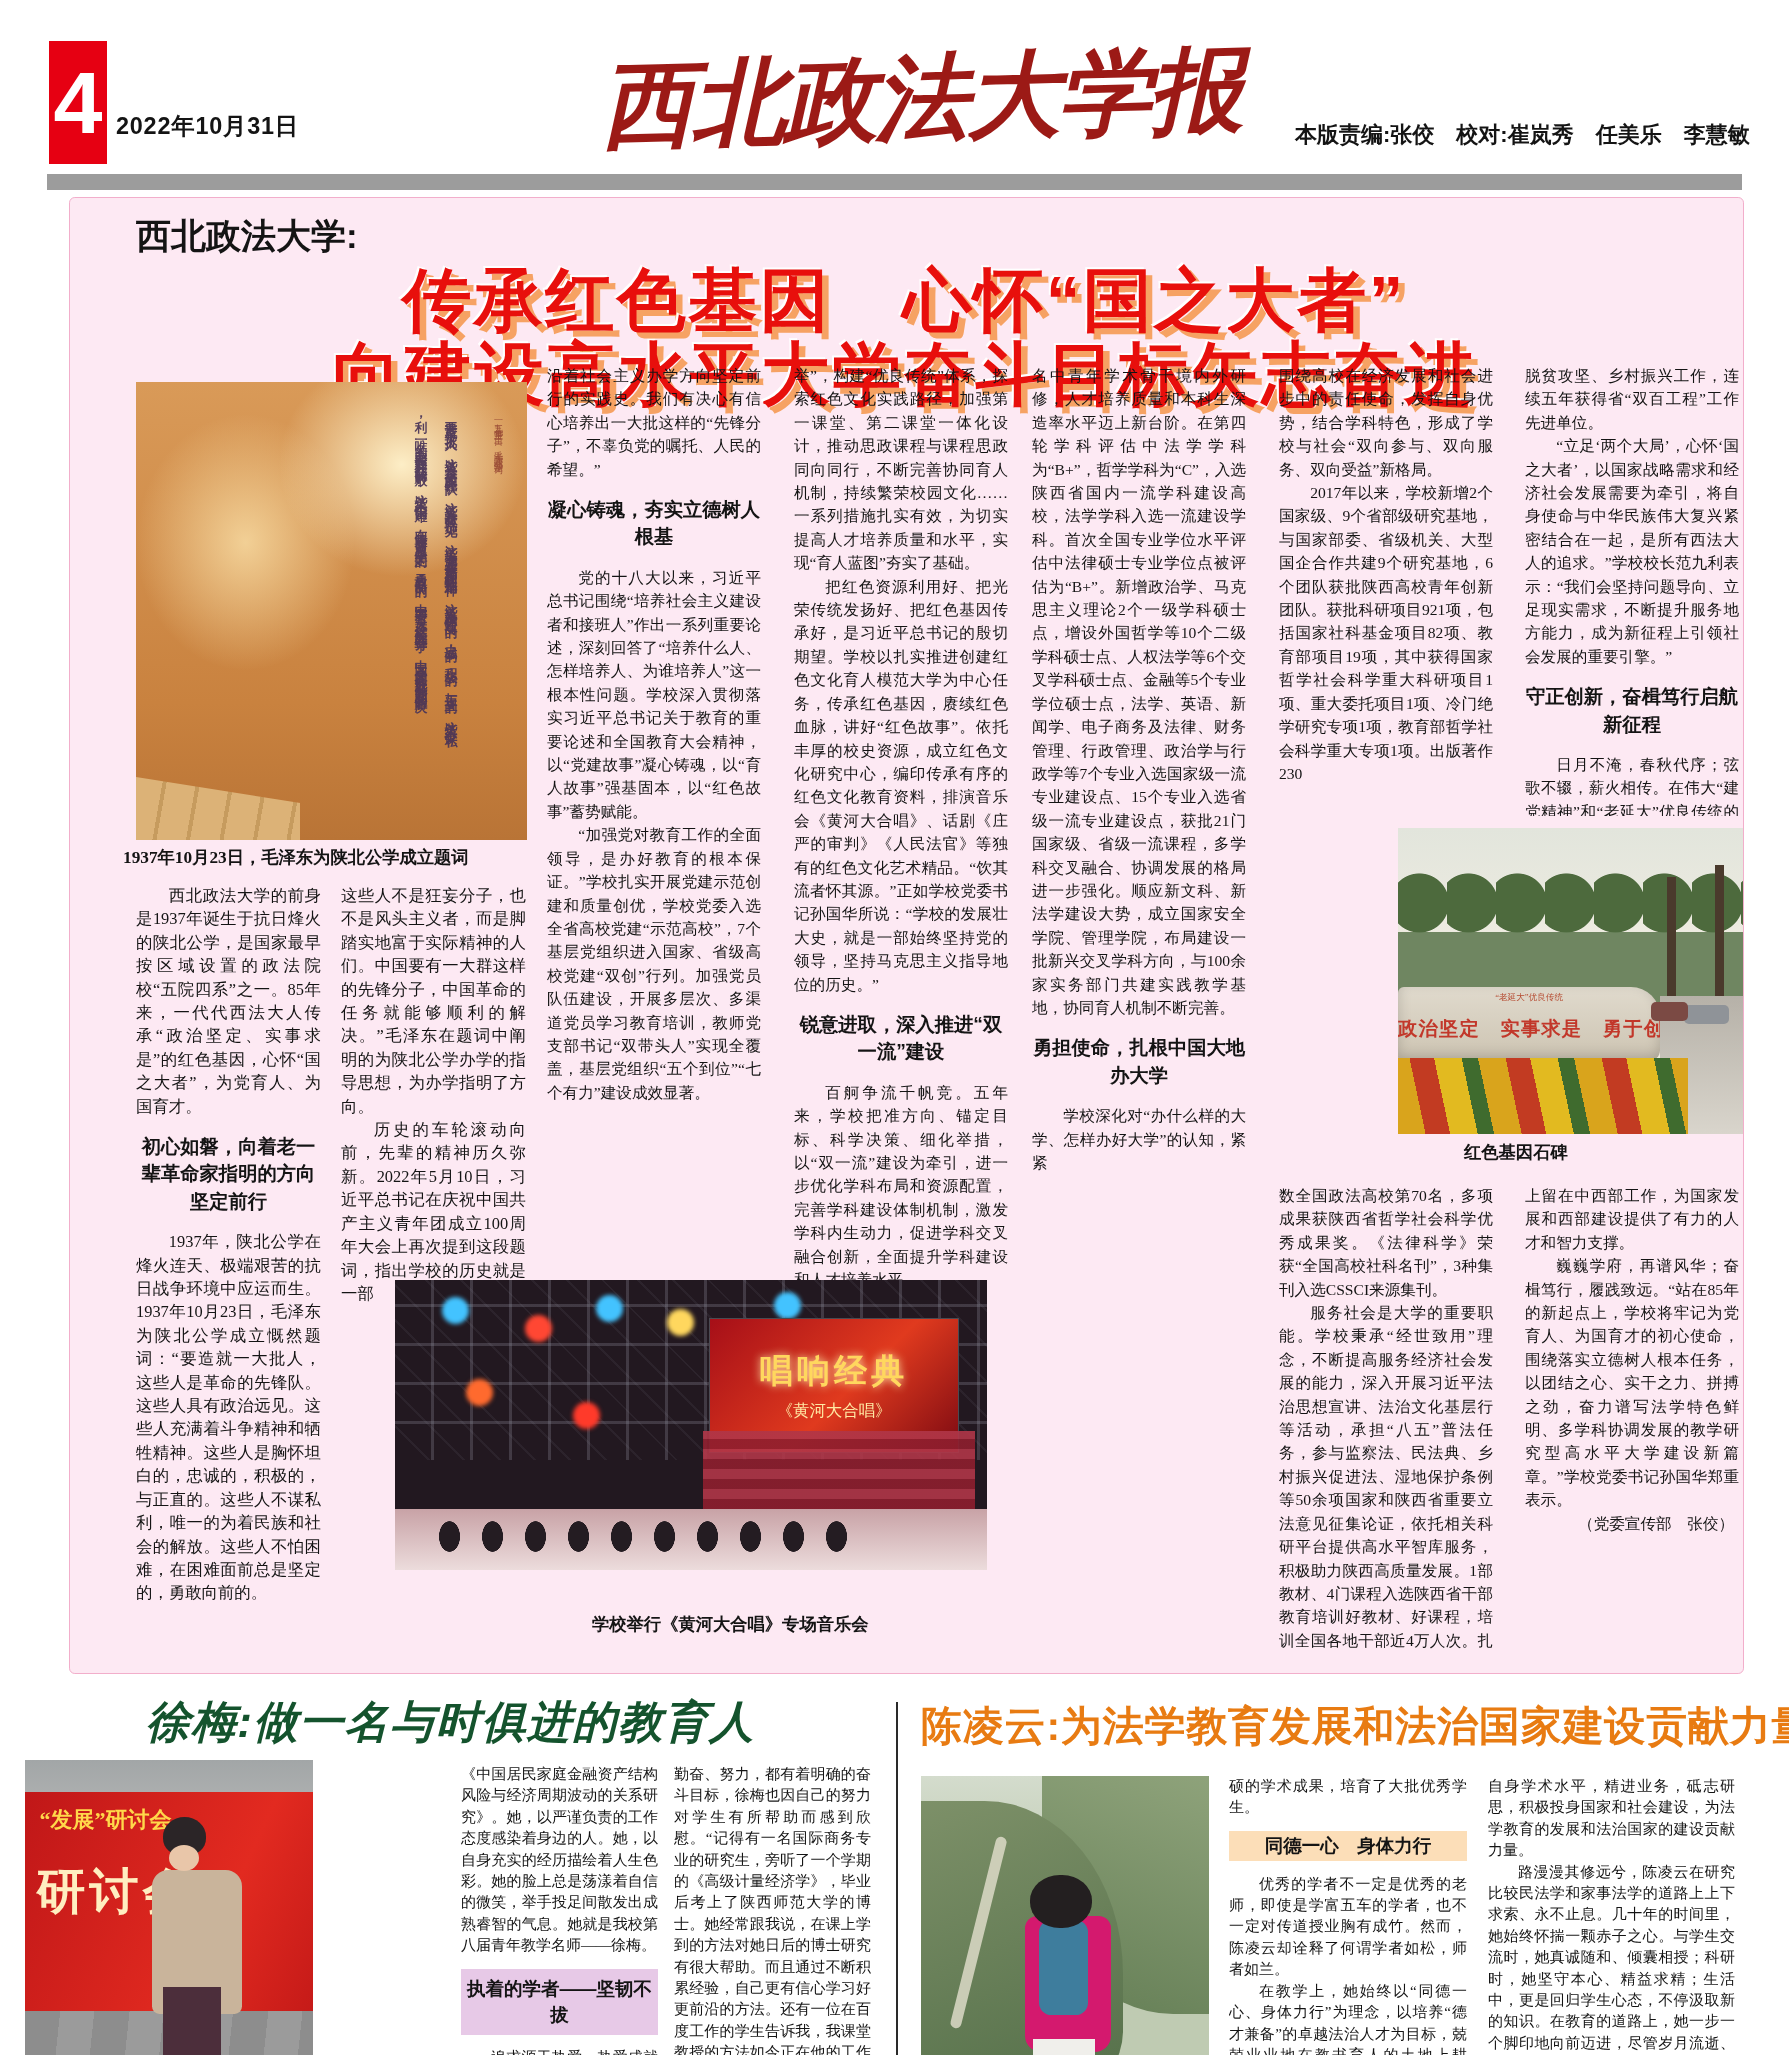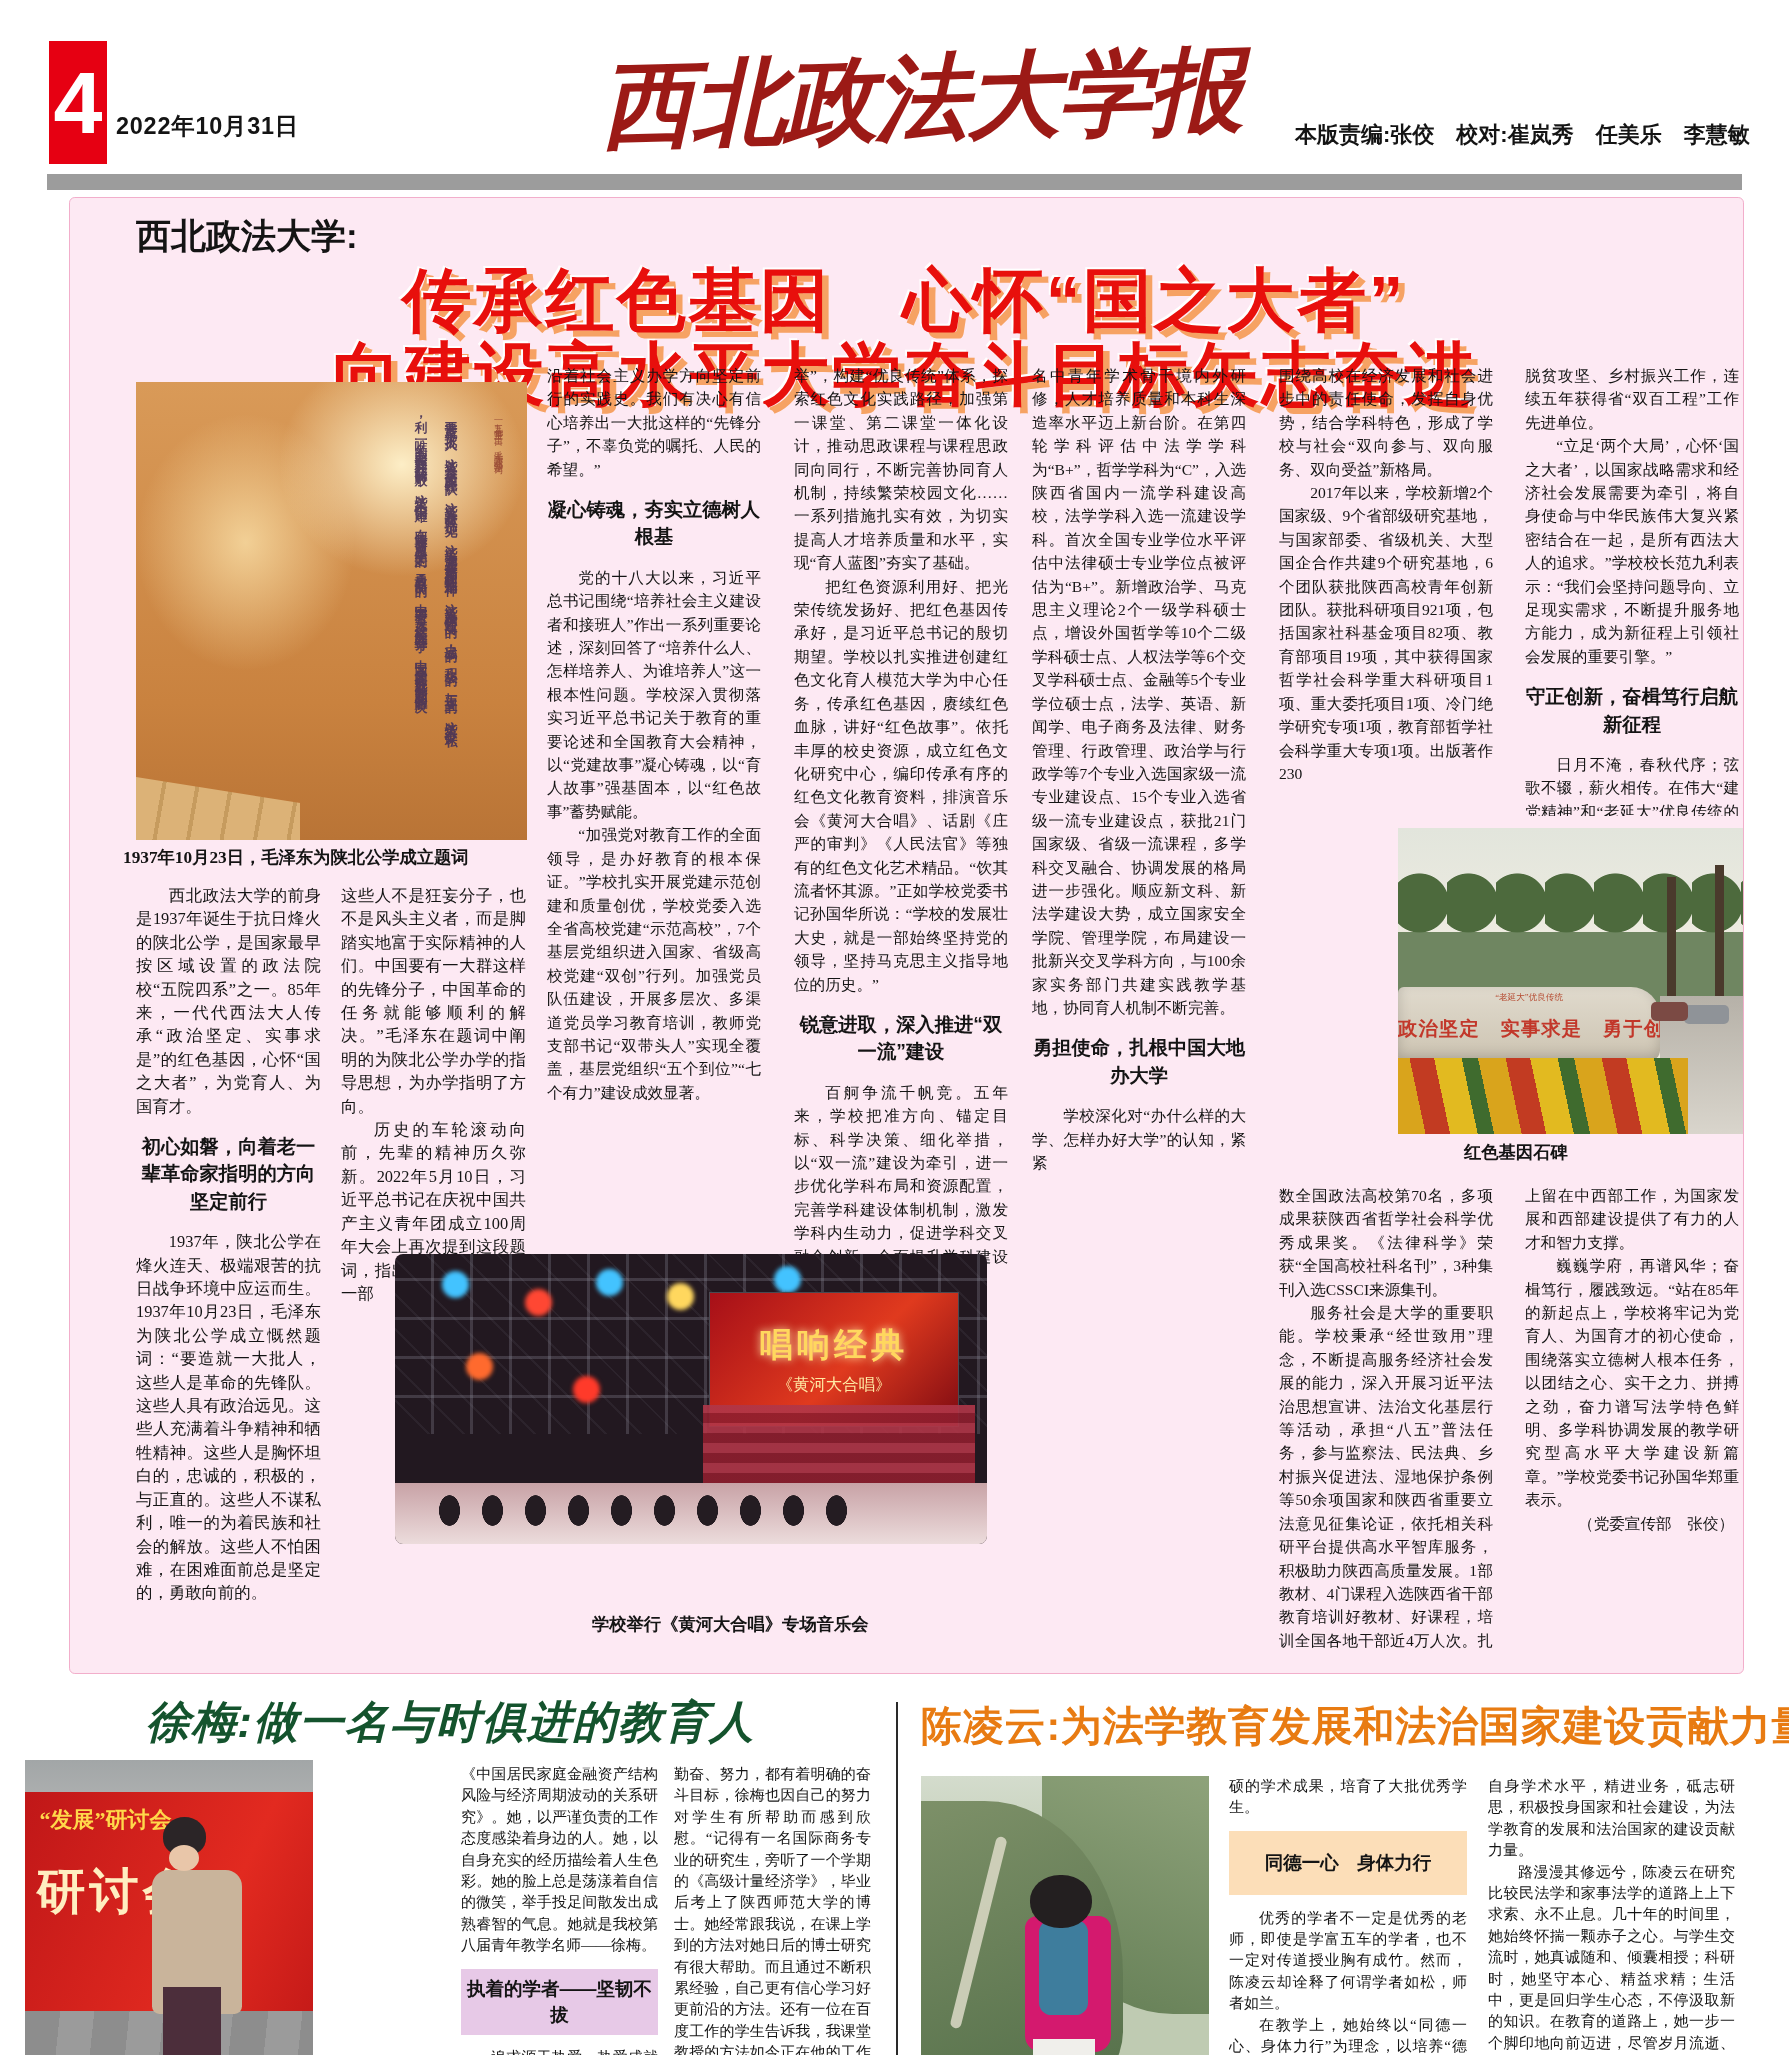--- a/index.html
+++ b/index.html
@@ -115,21 +115,21 @@
   .ch-dress{position:absolute;left:36%;top:34%;width:86px;height:136px;border-radius:12.3px 12.3px 16.4px 16.4px;background:#d4196e;}
   .ch-pants{position:absolute;left:39%;top:64%;width:62px;height:115px;background:#f0efeb;}
 
   
   .art-title{position:absolute;text-align:center;font-weight:bold;white-space:nowrap;
       font-family:"Liberation Sans","DejaVu Sans",sans-serif;}
   .xu-title{color:#14532d;font-size:44px;letter-spacing:1.6px;font-style:italic;}
   .chen-title{color:#e87b12;font-size:41px;letter-spacing:0.8px;}
   .bcol{font-size:15px;line-height:21.4px;}
   .shx{background:#e7c9e7;padding:6.6px 0;font-size:18.5px;margin:12.3px 0;}
-  .shc{background:#fcdeb8;padding:19px 0;font-size:18.5px;margin:12.3px 0;}
+  .shc{background:#fcdeb8;padding:2px 0;font-size:18.5px;margin:12.3px 0;}
   .vrule{background:#2a2a2a;}
 </style>
 </head>
 <body>
 
 <div class="page">
 
   <div class="abs pagenum">4</div>
   <div class="abs date">2022年10月31日</div>
   <div class="abs masthead">西北政法大学报</div>
@@ -205,21 +205,21 @@
   <div class="abs col" style="left:1279px;top:1184px;width:214px;height:469px;">
     <p class="para cont">数全国政法高校第70名，多项成果获陕西省哲学社会科学优秀成果奖。《法律科学》荣获“全国高校社科名刊”，3种集刊入选CSSCI来源集刊。</p>
     <p class="para">服务社会是大学的重要职能。学校秉承“经世致用”理念，不断提高服务经济社会发展的能力，深入开展习近平法治思想宣讲、法治文化基层行等活动，承担“八五”普法任务，参与监察法、民法典、乡村振兴促进法、湿地保护条例等50余项国家和陕西省重要立法意见征集论证，依托相关科研平台提供高水平智库服务，积极助力陕西高质量发展。1部教材、4门课程入选陕西省干部教育培训好教材、好课程，培训全国各地干部近4万人次。扎实做好助力</p>
   </div>
   <div class="abs col" style="left:1525px;top:1184px;width:214px;height:469px;">
     <p class="para cont">上留在中西部工作，为国家发展和西部建设提供了有力的人才和智力支撑。</p>
     <p class="para">巍巍学府，再谱风华；奋楫笃行，履践致远。“站在85年的新起点上，学校将牢记为党育人、为国育才的初心使命，围绕落实立德树人根本任务，以团结之心、实干之力、拼搏之劲，奋力谱写法学特色鲜明、多学科协调发展的教学研究型高水平大学建设新篇章。”学校党委书记孙国华郑重表示。</p>
     <p class="para byline">（党委宣传部　张佼）</p>
   </div>
 
-  <div class="fig fig-concert" style="left:395px;top:1254px;width:592px;height:290px;border-radius:8px;">
+  <div class="fig fig-concert" style="left:395px;top:1280px;width:592px;height:290px;">
     <div class="truss"></div>
     <span class="lt" style="left:8%;top:6%;background:#43c3ff;"></span>
     <span class="lt" style="left:22%;top:12%;background:#ff4733;"></span>
     <span class="lt" style="left:34%;top:5%;background:#43c3ff;"></span>
     <span class="lt" style="left:46%;top:10%;background:#ffd75e;"></span>
     <span class="lt" style="left:12%;top:34%;background:#ff6a2e;"></span>
     <span class="lt" style="left:30%;top:42%;background:#ff3a2a;"></span>
     <span class="lt" style="left:64%;top:4%;background:#43c3ff;"></span>
     <div class="screen">
       <span class="scr-t">唱响经典</span>

